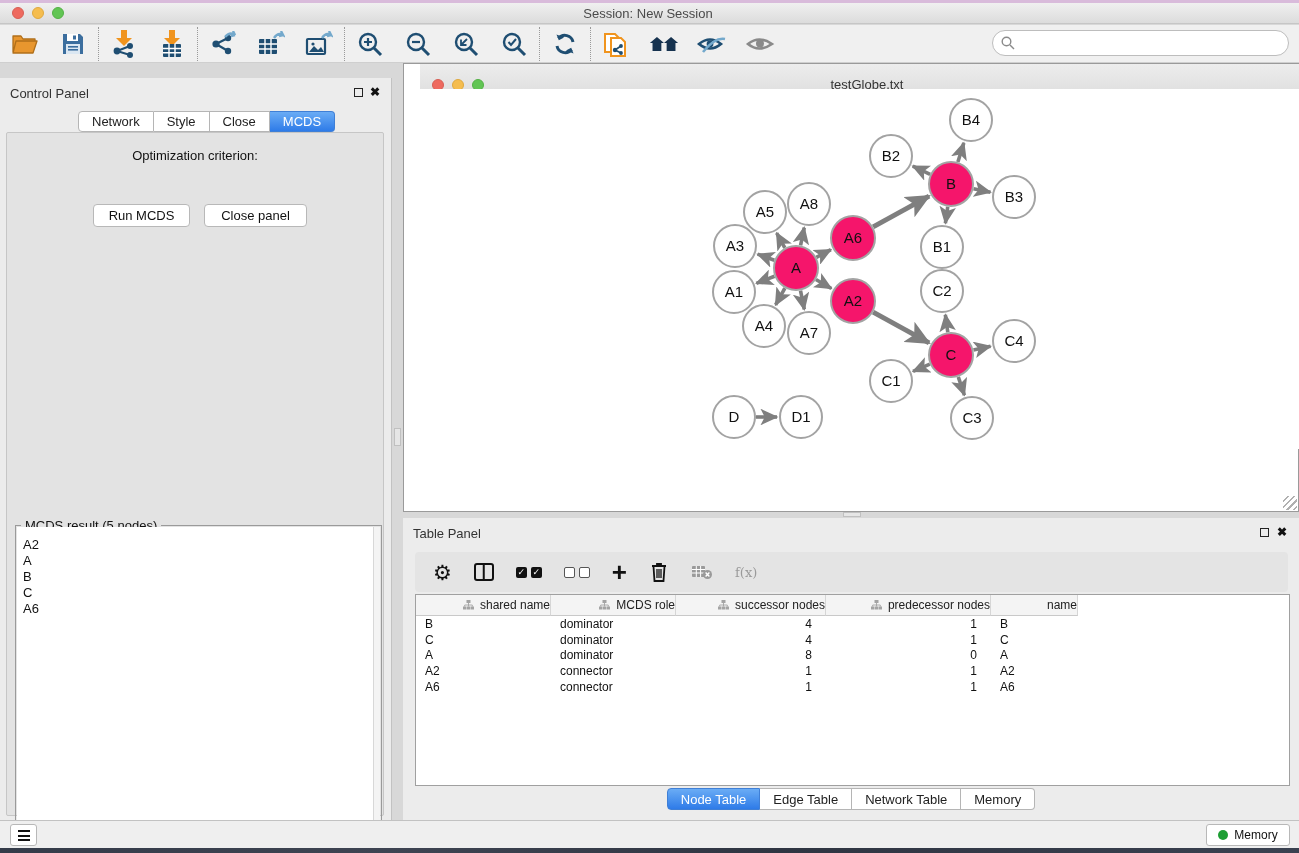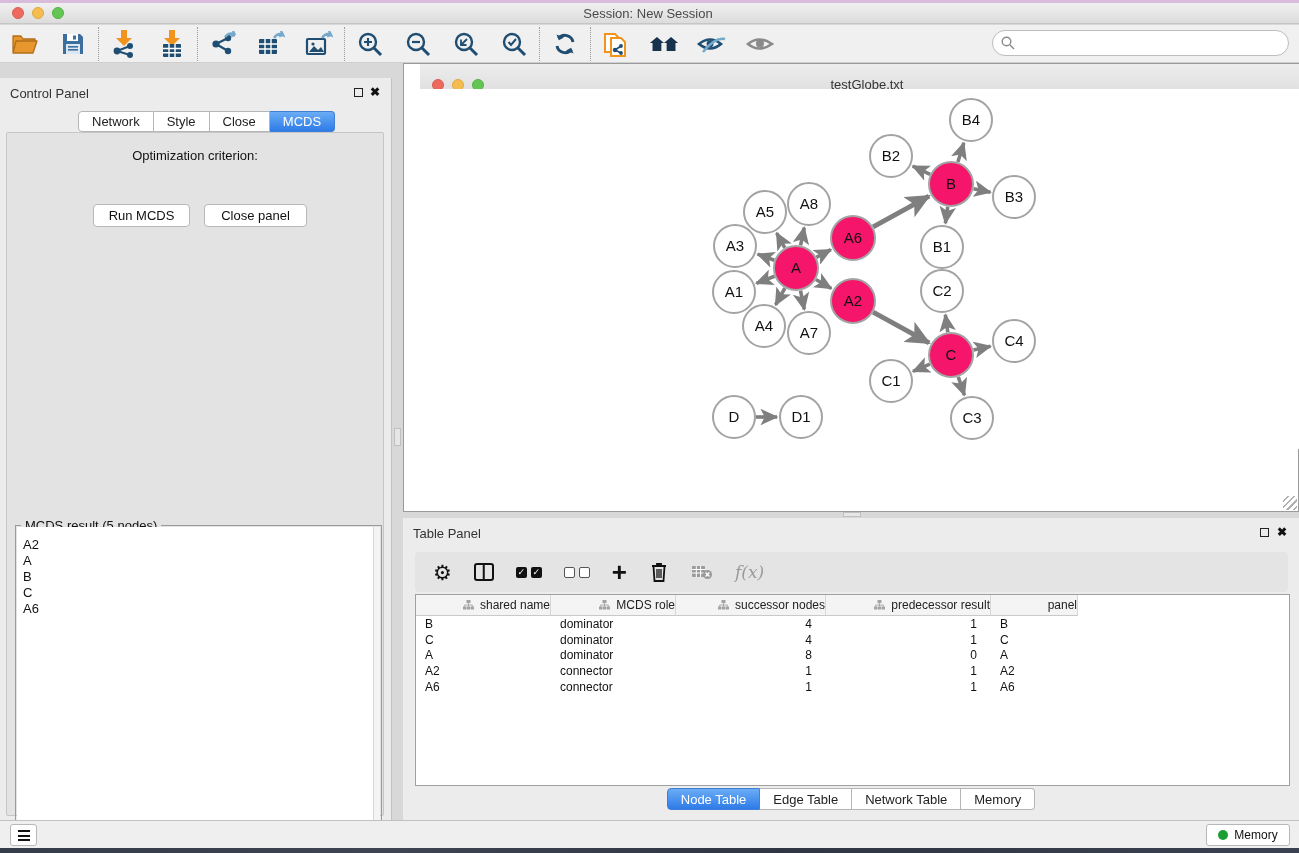--- a/index.html
+++ b/index.html
@@ -85,21 +85,21 @@
     border-radius:4px; display:flex; align-items:center; gap:22px; padding-left:18px; }
   .tp-icon { display:flex; align-items:center; justify-content:center; height:26px; }
   .gear-glyph { font-size:21px; color:#111; line-height:1; }
   .col-glyph { width:20px; height:18px; border:2.5px solid #111; border-radius:3px; position:relative; }
   .col-glyph::after { content:""; position:absolute; left:50%; top:0; bottom:0; width:2.5px; background:#111; transform:translateX(-50%); }
   .cb { width:11px; height:11px; border-radius:2px; display:inline-block; }
   .cb.checked { background:#111; color:#fff; font-size:9px; text-align:center; line-height:11px; }
   .cb.empty { border:1.5px solid #555; background:#fff; }
   .cb + .cb { margin-left:4px; }
   .plus-glyph { font-size:26px; font-weight:bold; color:#111; line-height:1; }
-  .fx-glyph { font-family:"DejaVu Serif", serif; font-style:italic; font-size:17px; color:#9a9a9a; }
+  .fx-glyph { font-family:"DejaVu Serif", serif; font-size:13px; color:#9a9a9a; }
 
   .data-table { position:absolute; left:12px; top:76px; width:875px; height:192px; background:#fff; border:1px solid #a0a0a0; }
   .dt-header { display:flex; height:21px; font-size:12px; color:#222; }
   .dt-hcell { background:#f4f4f4; border-right:1px solid #d6d6d6; border-bottom:1px solid #c9c9c9;
     display:flex; align-items:center; justify-content:flex-end; gap:6px; position:relative; }
   .tree-icon { opacity:.75; }
   .dt-row { display:flex; height:15.7px; font-size:12px; color:#111; }
   .dt-cell { overflow:hidden; white-space:nowrap; display:flex; align-items:center; }
   .dt-cell.left { justify-content:flex-start; padding-left:9px; }
   .dt-cell.right { justify-content:flex-end; padding-right:14px; }
@@ -528,24 +528,24 @@
             <span>successor nodes</span>
           </div>
           <div class="dt-hcell" style="width: 165px;">
             <svg class="tree-icon" width="11" height="10" viewBox="0 0 11 10">
               <rect x="3.5" y="0" width="4" height="3" fill="#8a8a8a"></rect>
               <rect x="0" y="6.5" width="3.4" height="3" fill="#8a8a8a"></rect>
               <rect x="3.8" y="6.5" width="3.4" height="3" fill="#8a8a8a"></rect>
               <rect x="7.6" y="6.5" width="3.4" height="3" fill="#8a8a8a"></rect>
               <path d="M5.5 3 v2 M1.7 6.5 v-1.5 h7.6 v1.5 M5.5 5 v1.5" stroke="#8a8a8a" stroke-width="0.9" fill="none"></path>
             </svg>
-            <span>predecessor result</span>
+            <span>predecessor nodes</span>
           </div>
           <div class="dt-hcell" style="width: 87px;">
-            <span>panel</span>
+            <span>name</span>
           </div>
         </div>
       <div id="dt-body">
           <div class="dt-row">
             <div class="dt-cell left" style="width: 135px;">B</div>
             <div class="dt-cell left" style="width: 125px;">dominator</div>
             <div class="dt-cell right" style="width: 150px;">4</div>
             <div class="dt-cell right" style="width: 165px;">1</div>
             <div class="dt-cell left" style="width: 87px;">B</div>
           </div>

